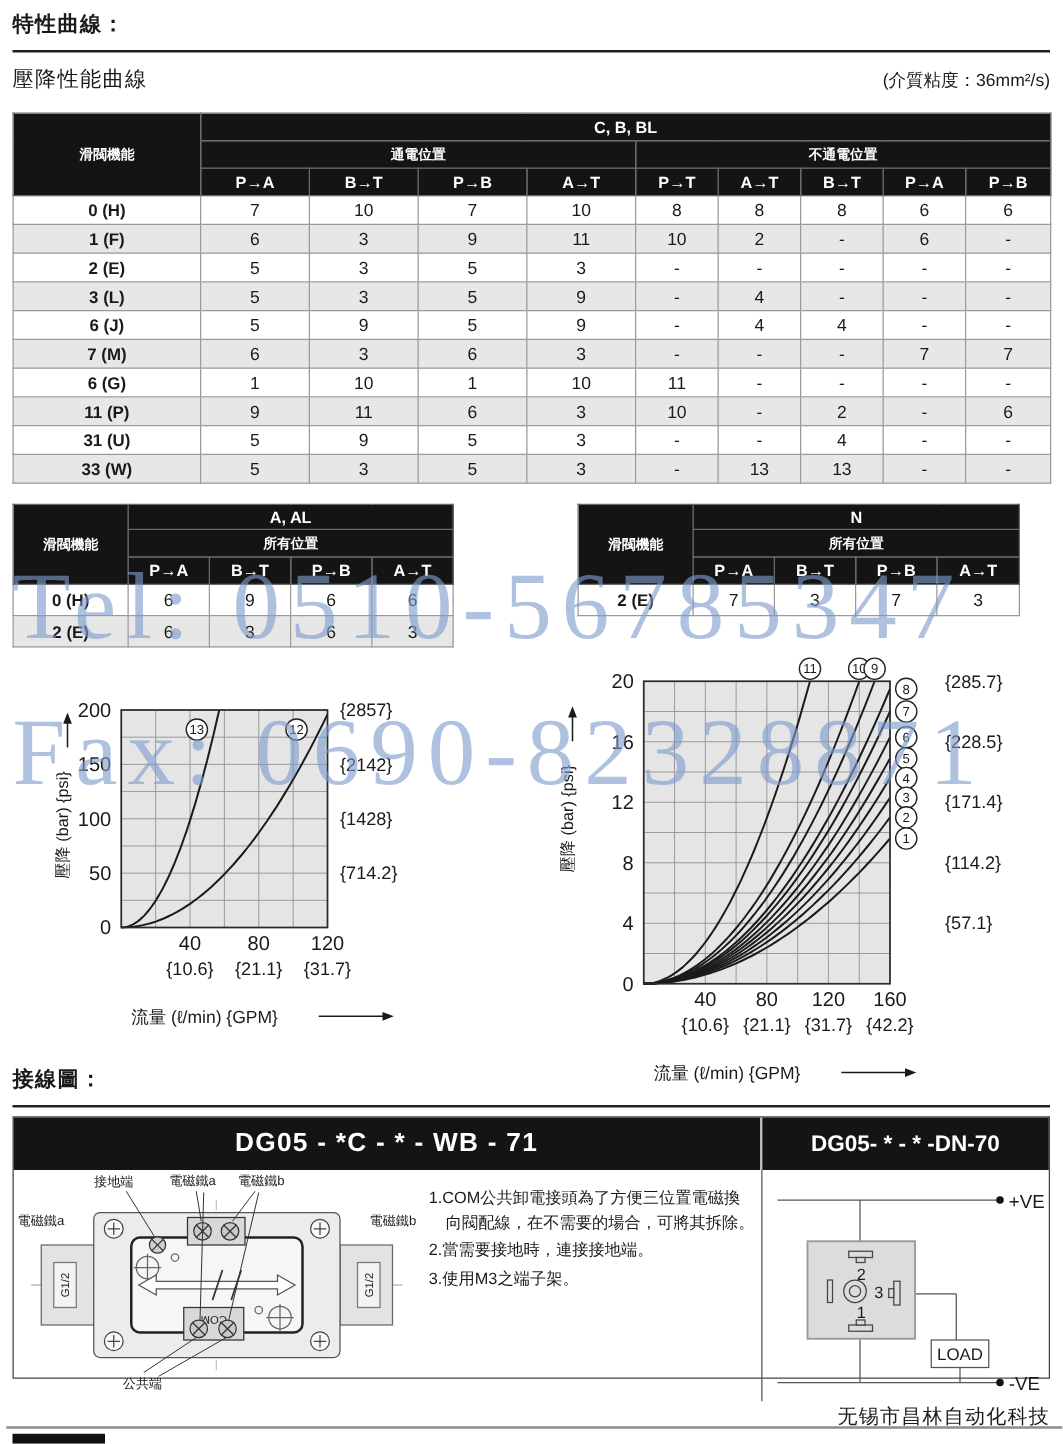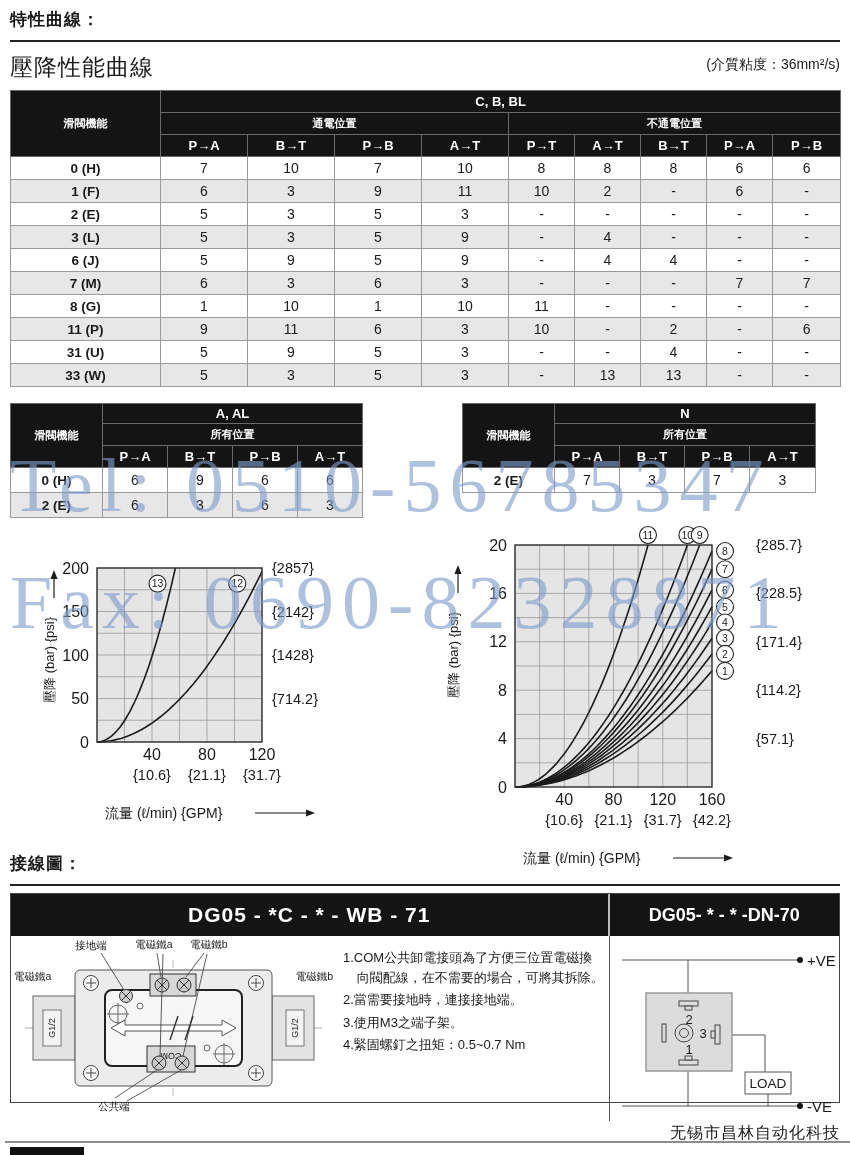--- a/index.html
+++ b/index.html
@@ -1,21 +1,21 @@
 <!DOCTYPE html>
 <html><head>
 <meta charset="utf-8">
 <style>
   *{margin:0;padding:0;box-sizing:border-box}
   html,body{width:850px;height:1155px}
   body{position:relative;background:#fff;font-family:"Liberation Sans",sans-serif;color:#1a1a1a;overflow:hidden}
   .abs{position:absolute}
   .h-title{font-size:17px;font-weight:bold;letter-spacing:1px}
   .rule{background:#222;height:2px}
-  .sec-title{font-size:23px;letter-spacing:1px}
+  .sec-title{font-size:17px;letter-spacing:1px}
   .visc{font-size:14px}
   table{border-collapse:collapse;table-layout:fixed}
   .t{width:100%}
   .t th,.t td{border:1px solid #9a9a9a;text-align:center;vertical-align:middle;padding:0;font-size:14px}
   .t thead th{background:#141414;color:#fff;border:1px solid #6a6a6a;font-size:13px;font-weight:bold}
   .t thead th.big{font-size:11px}
   .t thead tr{height:22px}
   .t tbody tr{height:23px;background:#fff}
   .t tbody tr.alt{background:#e7e7e7}
   .t tbody th{font-weight:bold;border:1px solid #9a9a9a;font-size:13.5px}
@@ -151,21 +151,21 @@
           <td>3</td>
           <td>6</td>
           <td>3</td>
           <td>-</td>
           <td>-</td>
           <td>-</td>
           <td>7</td>
           <td>7</td>
         </tr>
         <tr>
-          <th>8  (G)</th>
+          <th>6  (G)</th>
           <td>1</td>
           <td>10</td>
           <td>1</td>
           <td>10</td>
           <td>11</td>
           <td>-</td>
           <td>-</td>
           <td>-</td>
           <td>-</td>
         </tr>
@@ -524,21 +524,20 @@
         <text x="322" y="44" font-size="10.5" text-anchor="end">電磁鐵b</text>
         <text x="103" y="174" font-size="10.5" text-anchor="middle">公共端</text>
       </svg>
 
       
       <div class="notes">
         <div>
             <div class="note">1.COM公共卸電接頭為了方便三位置電磁換向閥配線，在不需要的場合，可將其拆除。</div>
             <div class="note">2.當需要接地時，連接接地端。</div>
             <div class="note">3.使用M3之端子架。</div>
-            <div class="note">4.緊固螺釘之扭矩：0.5~0.7 Nm</div>
           </div>
       </div>
     </div>
 
     <div class="b2">
       
       <svg width="228" height="185" viewBox="0 0 228 185">
         <g stroke="#555" stroke-width="1" fill="none">
           <line x1="12" y1="24" x2="190" y2="24"></line>
           <line x1="78" y1="24" x2="78" y2="57"></line>

